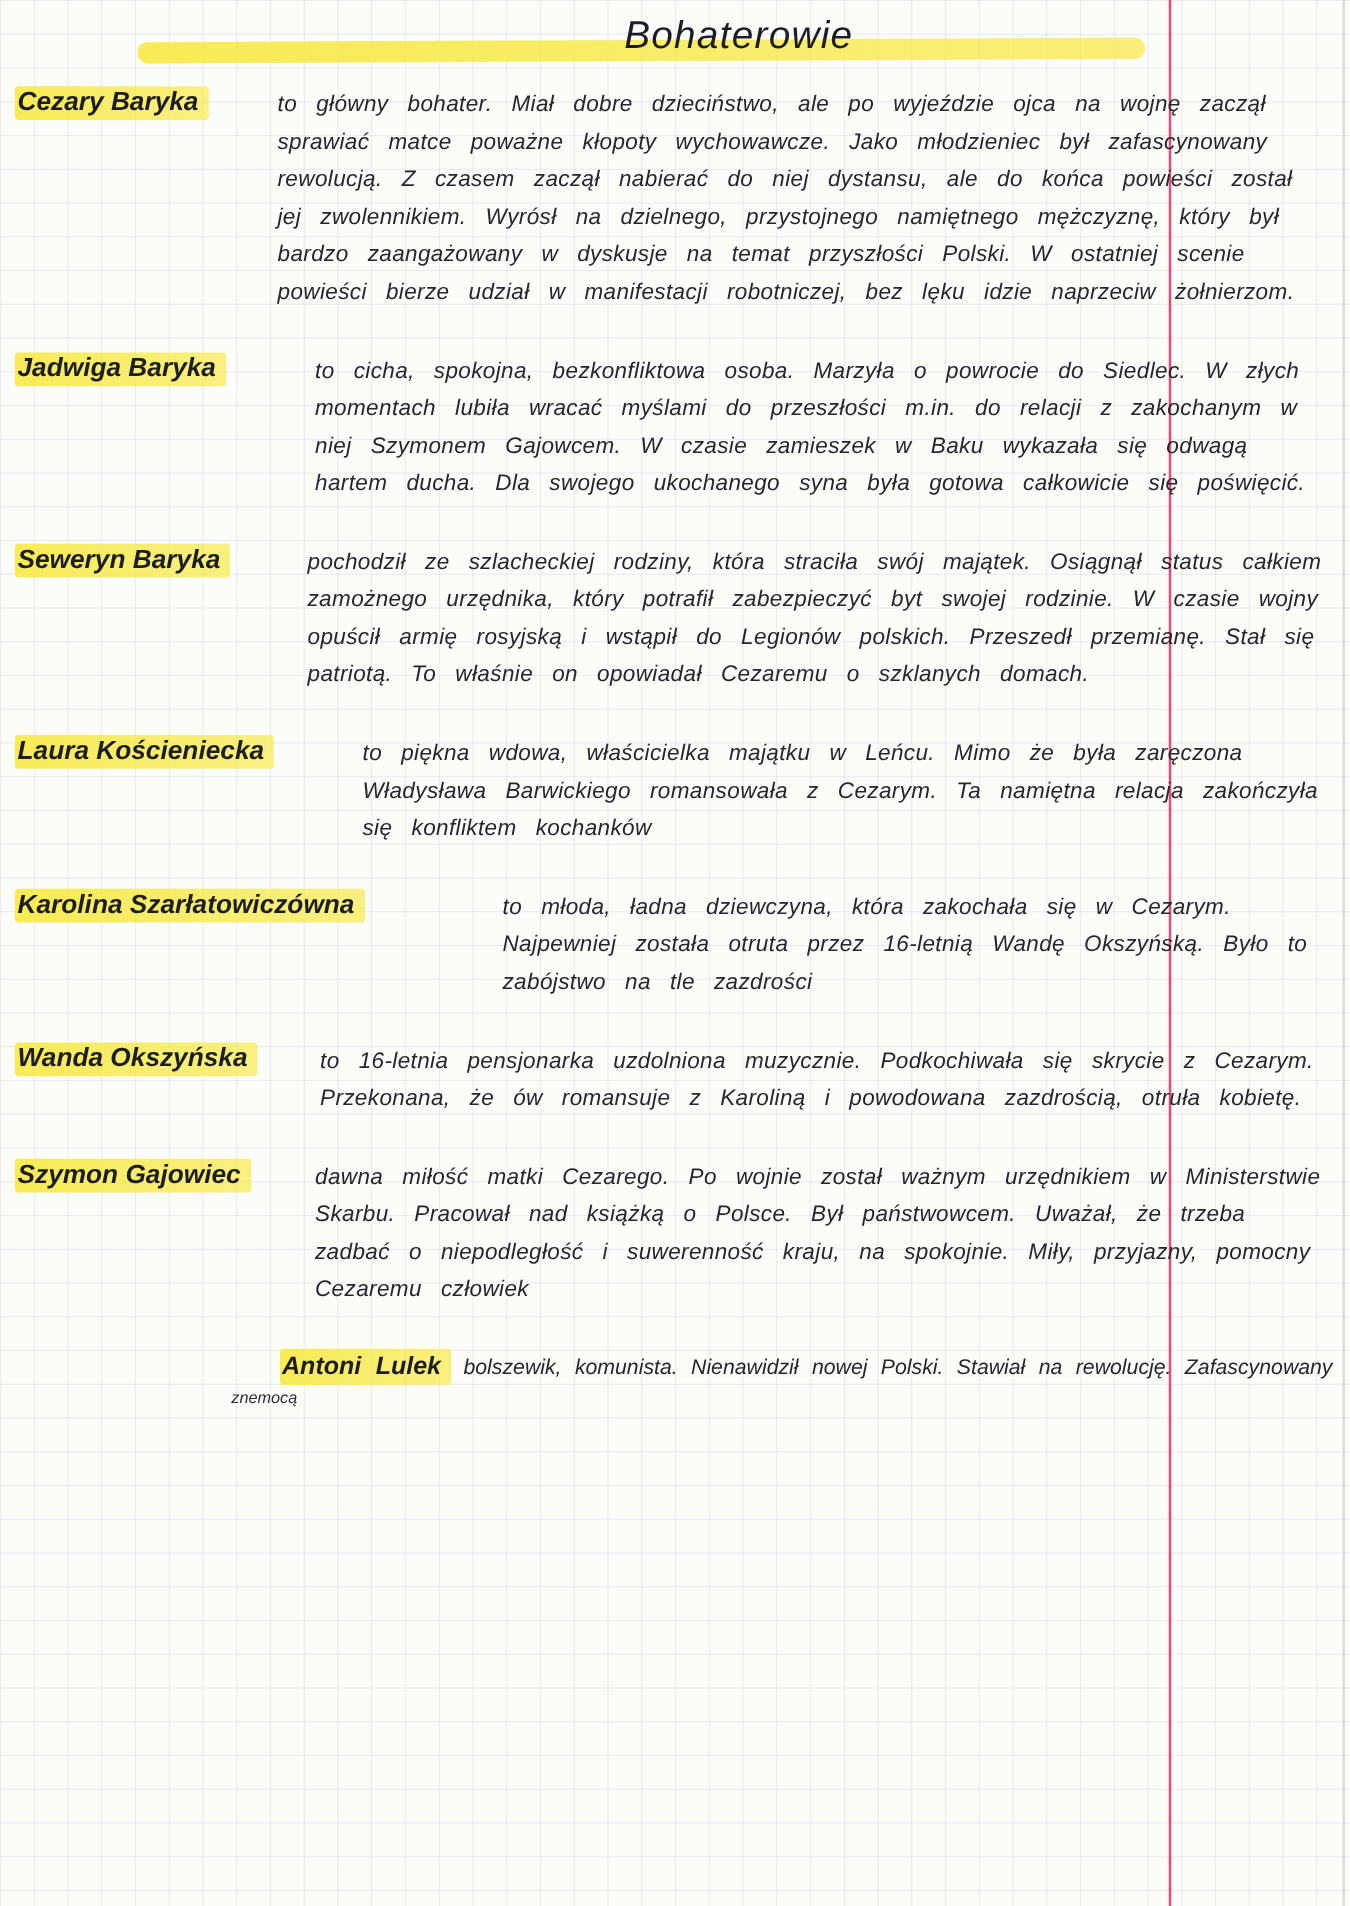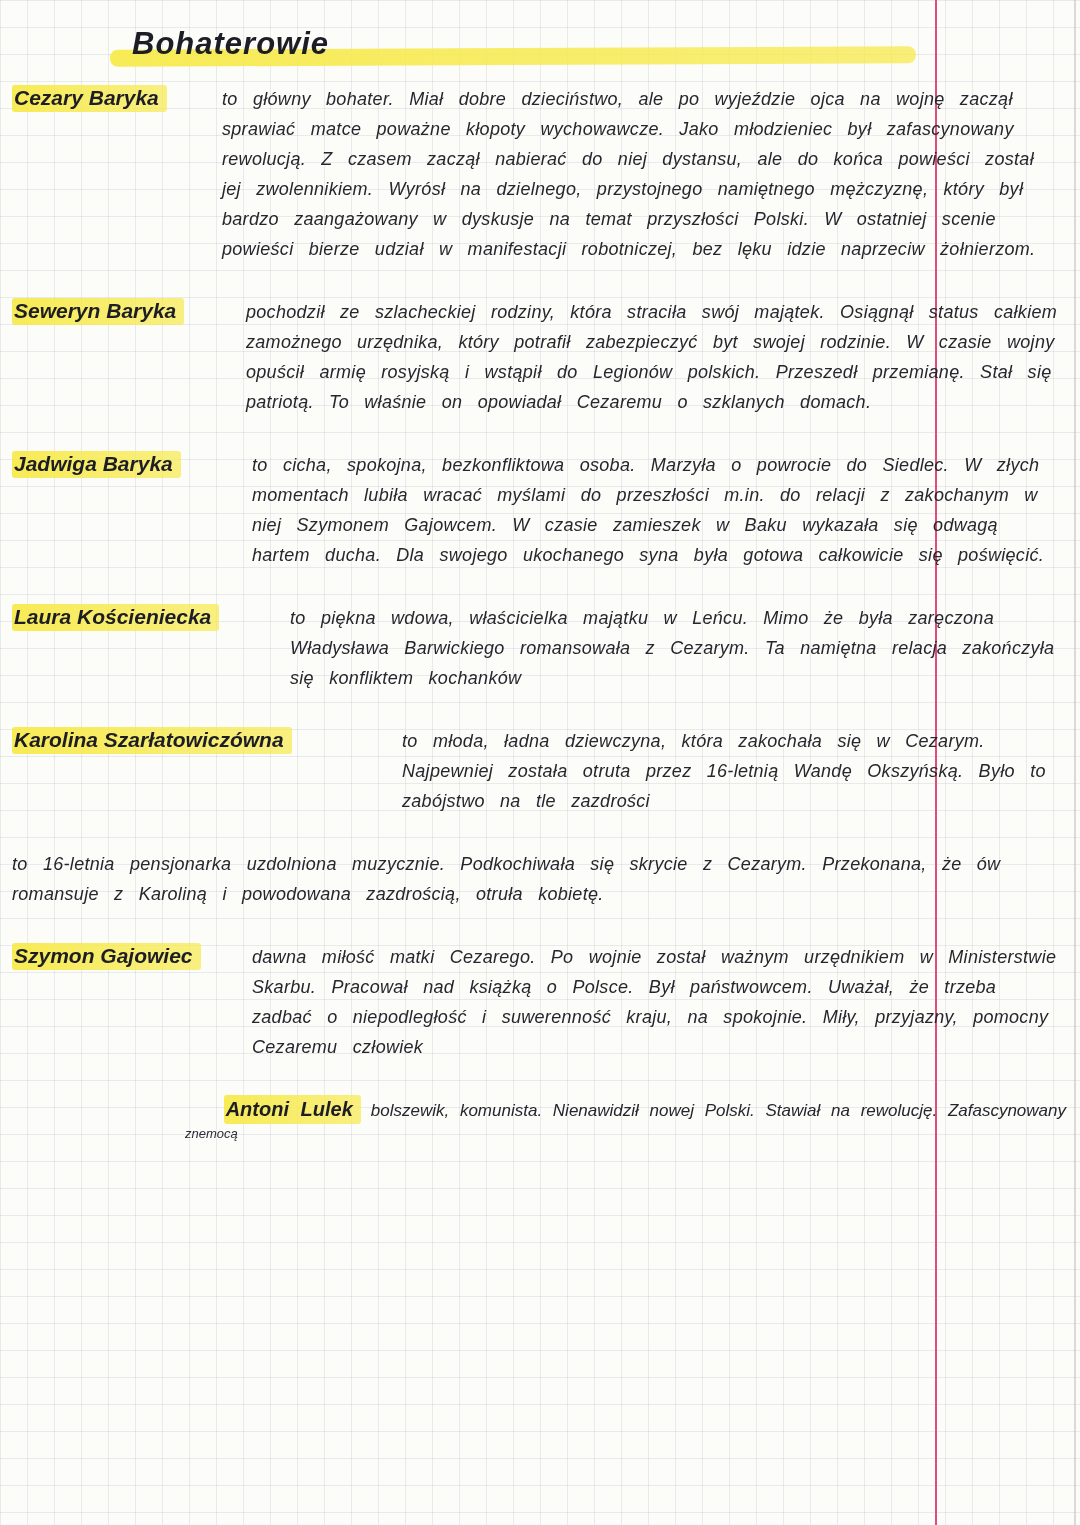--- a/index.html
+++ b/index.html
@@ -54,26 +54,27 @@
     left: 98px;
     top: 22px;
     width: 806px;
     height: 17px;
     background: linear-gradient(95deg, rgba(247,234,77,0.95), rgba(247,234,77,0.75));
     border-radius: 8px;
     transform: rotate(-0.25deg);
   }
   .title {
     position: relative;
-    margin: 16px;
+    margin: 0;
     padding-left: 104px;
     font-size: 31px;
-    font-weight: bold;
+    font-weight: normal;
     letter-spacing: 1px;
     color: #1d1d26;
+    text-align: center;
   }
   
   .entry {
     display: flex;
     align-items: flex-start;
     margin: 0 0 33px 0;
   }
   .name-col {
     flex: 0 0 auto;
     padding-top: 1px;
@@ -142,49 +143,52 @@
     <main>
 
       <section class="entry">
         <div class="name-col n1">
           <span class="hl">Cezary Baryka</span>
         </div>
         <p class="desc">to główny bohater. Miał dobre dzieciństwo, ale po wyjeździe ojca na wojnę zaczął sprawiać matce poważne kłopoty wychowawcze. Jako młodzieniec był zafascynowany rewolucją. Z czasem zaczął nabierać do niej dystansu, ale do końca powieści został jej zwolennikiem. Wyrósł na dzielnego, przystojnego namiętnego mężczyznę, który był bardzo zaangażowany w dyskusje na temat przyszłości Polski. W ostatniej scenie powieści bierze udział w manifestacji robotniczej, bez lęku idzie naprzeciw żołnierzom.</p>
       </section>
 
       <section class="entry">
+        <div class="name-col n3">
+          <span class="hl">Jadwiga Baryka</span>
+        </div>
+        <p class="desc">to cicha, spokojna, bezkonfliktowa osoba. Marzyła o powrocie do Siedlec. W złych momentach lubiła wracać myślami do przeszłości m.in. do relacji z zakochanym w niej Szymonem Gajowcem. W czasie zamieszek w Baku wykazała się odwagą hartem ducha. Dla swojego ukochanego syna była gotowa całkowicie się poświęcić.</p>
+      </section>
+
+      <section class="entry">
         <div class="name-col n2">
           <span class="hl">Seweryn Baryka</span>
         </div>
         <p class="desc">pochodził ze szlacheckiej rodziny, która straciła swój majątek. Osiągnął status całkiem zamożnego urzędnika, który potrafił zabezpieczyć byt swojej rodzinie. W czasie wojny opuścił armię rosyjską i wstąpił do Legionów polskich. Przeszedł przemianę. Stał się patriotą. To właśnie on opowiadał Cezaremu o szklanych domach.</p>
       </section>
 
-      <section class="entry">
-        <div class="name-col n3">
-          <span class="hl">Jadwiga Baryka</span>
-        </div>
-        <p class="desc">to cicha, spokojna, bezkonfliktowa osoba. Marzyła o powrocie do Siedlec. W złych momentach lubiła wracać myślami do przeszłości m.in. do relacji z zakochanym w niej Szymonem Gajowcem. W czasie zamieszek w Baku wykazała się odwagą hartem ducha. Dla swojego ukochanego syna była gotowa całkowicie się poświęcić.</p>
-      </section>
-
 
       <section class="entry">
         <div class="name-col n5">
           <span class="hl">Laura Kościeniecka</span>
         </div>
         <p class="desc">to piękna wdowa, właścicielka majątku w Leńcu. Mimo że była zaręczona Władysława Barwickiego romansowała z Cezarym. Ta namiętna relacja zakończyła się konfliktem kochanków</p>
       </section>
 
       <section class="entry">
         <div class="name-col n6">
           <span class="hl">Karolina Szarłatowiczówna</span>
         </div>
         <p class="desc">to młoda, ładna dziewczyna, która zakochała się w Cezarym. Najpewniej została otruta przez 16-letnią Wandę Okszyńską. Było to zabójstwo na tle zazdrości</p>
       </section>
 
       <section class="entry">
+        <div class="name-col n7">
+          <span class="hl">Wanda Okszyńska</span>
+        </div>
         <p class="desc">to 16-letnia pensjonarka uzdolniona muzycznie. Podkochiwała się skrycie z Cezarym. Przekonana, że ów romansuje z Karoliną i powodowana zazdrością, otruła kobietę.</p>
       </section>
 
       <section class="entry">
         <div class="name-col n8">
           <span class="hl">Szymon Gajowiec</span>
         </div>
         <p class="desc">dawna miłość matki Cezarego. Po wojnie został ważnym urzędnikiem w Ministerstwie Skarbu. Pracował nad książką o Polsce. Był państwowcem. Uważał, że trzeba zadbać o niepodległość i suwerenność kraju, na spokojnie. Miły, przyjazny, pomocny Cezaremu człowiek</p>
       </section>
 

